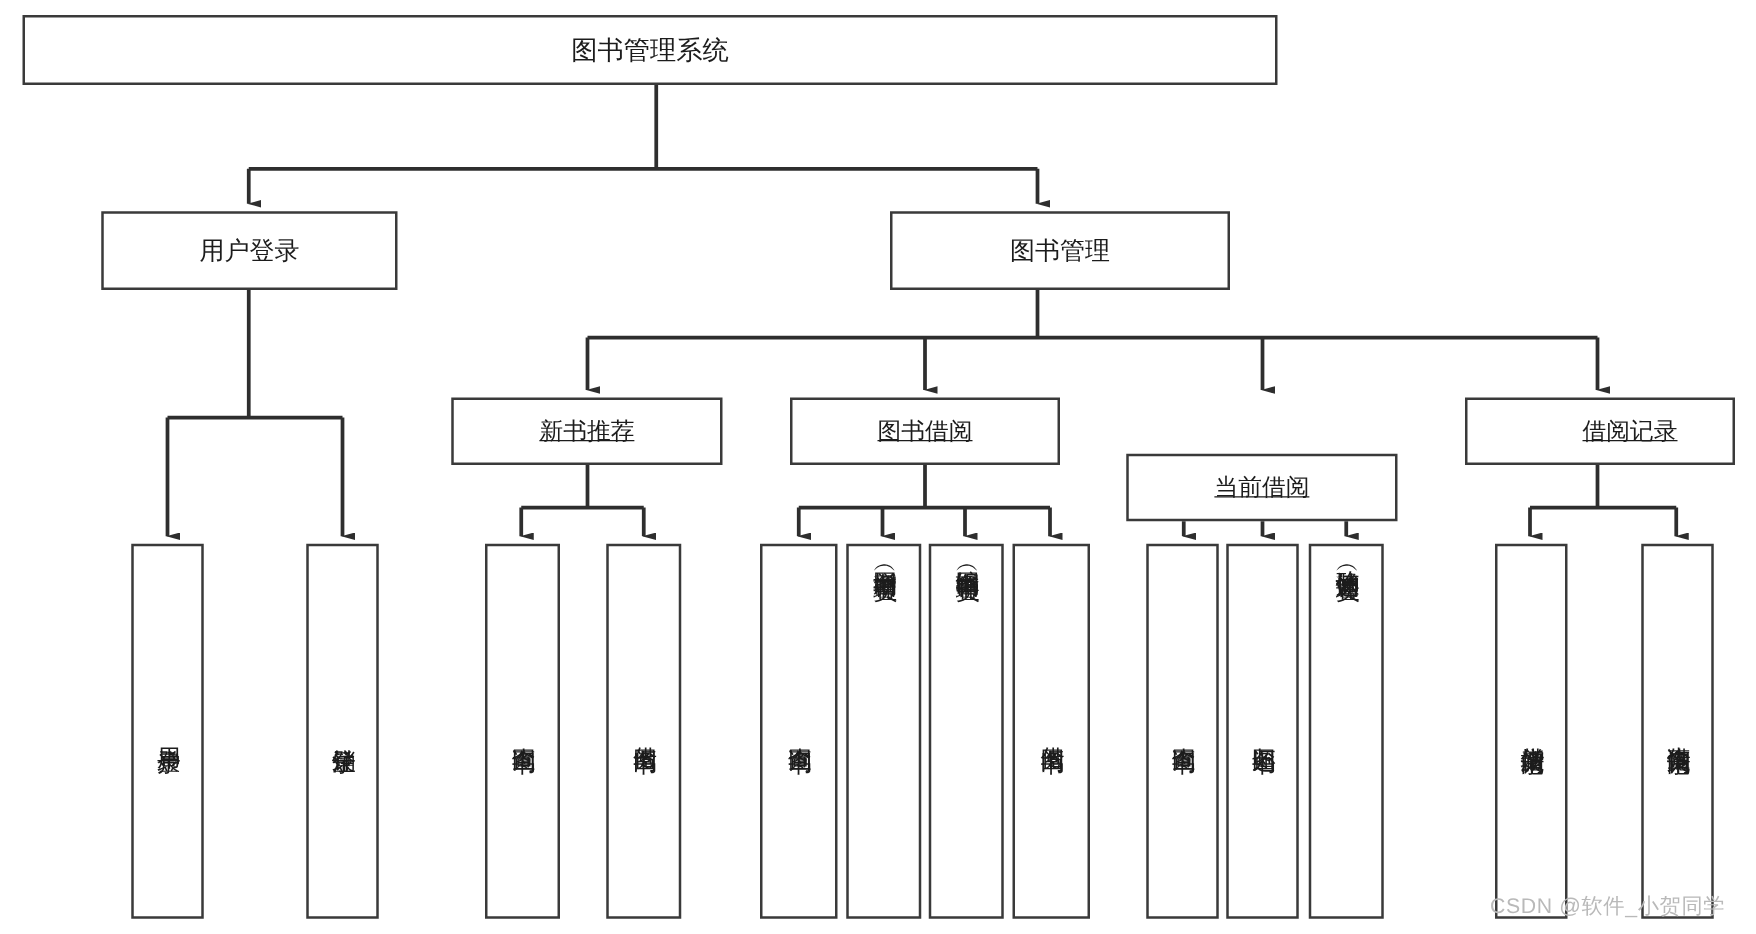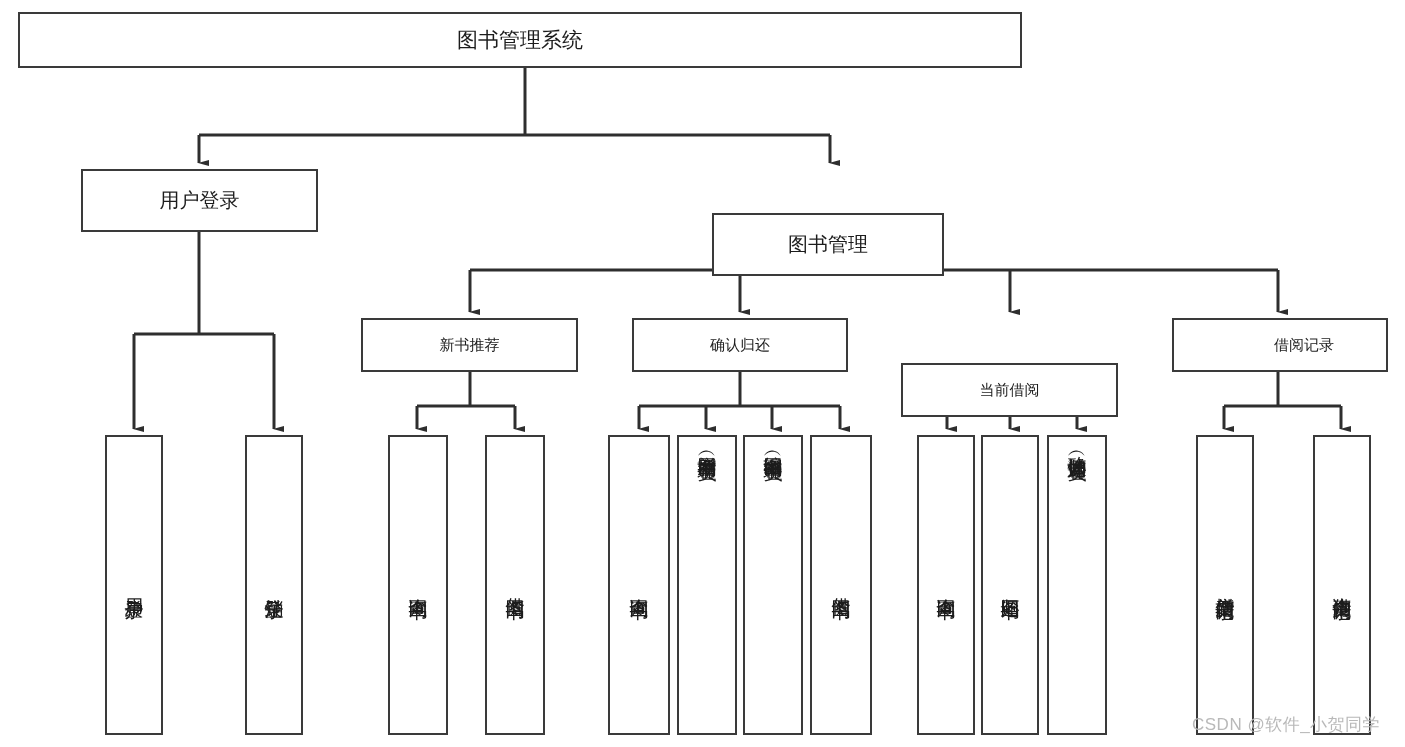--- a/index.html
+++ b/index.html
@@ -4,21 +4,21 @@
 <style>
   html,body{margin:0;padding:0;background:#ffffff;}
   body{font-family:"Liberation Sans","DejaVu Sans",sans-serif;}
   #stage{position:relative;width:1405px;height:747px;background:#ffffff;overflow:hidden;}
   #wires{position:absolute;left:0;top:0;width:1405px;height:747px;pointer-events:none;}
 
   .node{position:absolute;box-sizing:border-box;border:2px solid #3a3a3a;background:#ffffff;
         display:flex;align-items:center;justify-content:center;text-align:center;color:#1c1c1c;}
   .node.root{font-size:21px;}
   .node.lvl2{font-size:20px;}
-  .node.lvl3{font-size:15px;}
+  .node.lvl3{font-size:19px;text-decoration:underline;}
 
   .leaf{position:absolute;box-sizing:border-box;border:2px solid #3a3a3a;background:#ffffff;
         display:flex;justify-content:center;color:#1c1c1c;font-size:19px;overflow:hidden;}
   .leaf .vtext{writing-mode:vertical-rl;text-orientation:upright;line-height:1.06;letter-spacing:1px;
         white-space:pre;}
   .leaf.mid{align-items:center;}
   .leaf.top{align-items:flex-start;padding-top:4px;}
 
   .watermark{position:absolute;left:1192px;top:713px;font-size:17px;color:#b9b9b9;letter-spacing:.5px;
         white-space:nowrap;text-align:center;}
@@ -78,29 +78,29 @@
     </g>
   </svg>
 
   <div class="node root" style="left:18px;top:12px;width:1004px;height:56px;justify-content:center;">
     <span>图书管理系统</span>
   </div>
 
   <div class="node lvl2" style="left:81px;top:169px;width:237px;height:63px;">
     <span>用户登录</span>
   </div>
-  <div class="node lvl2" style="left:712px;top:169px;width:232px;height:63px;margin-top:44px;">
+  <div class="node lvl2" style="left:712px;top:169px;width:272px;height:63px;">
     <span>图书管理</span>
   </div>
 
   <div class="node lvl3" style="left:361px;top:318px;width:217px;height:54px;">
     <span>新书推荐</span>
   </div>
   <div class="node lvl3" style="left:632px;top:318px;width:216px;height:54px;">
-    <span>确认归还</span>
+    <span>图书借阅</span>
   </div>
   <div class="node lvl3" style="left:901px;top:318px;width:217px;height:54px;margin-top:45px;">
     <span>当前借阅</span>
   </div>
   <div class="node lvl3" style="left:1172px;top:318px;width:216px;height:54px;padding-left:48px;">
     <span>借阅记录</span>
   </div>
 
   <div class="leaf mid" style="left:105px;top:435px;width:58px;height:300px;">
     <span class="vtext">用户登录</span>

